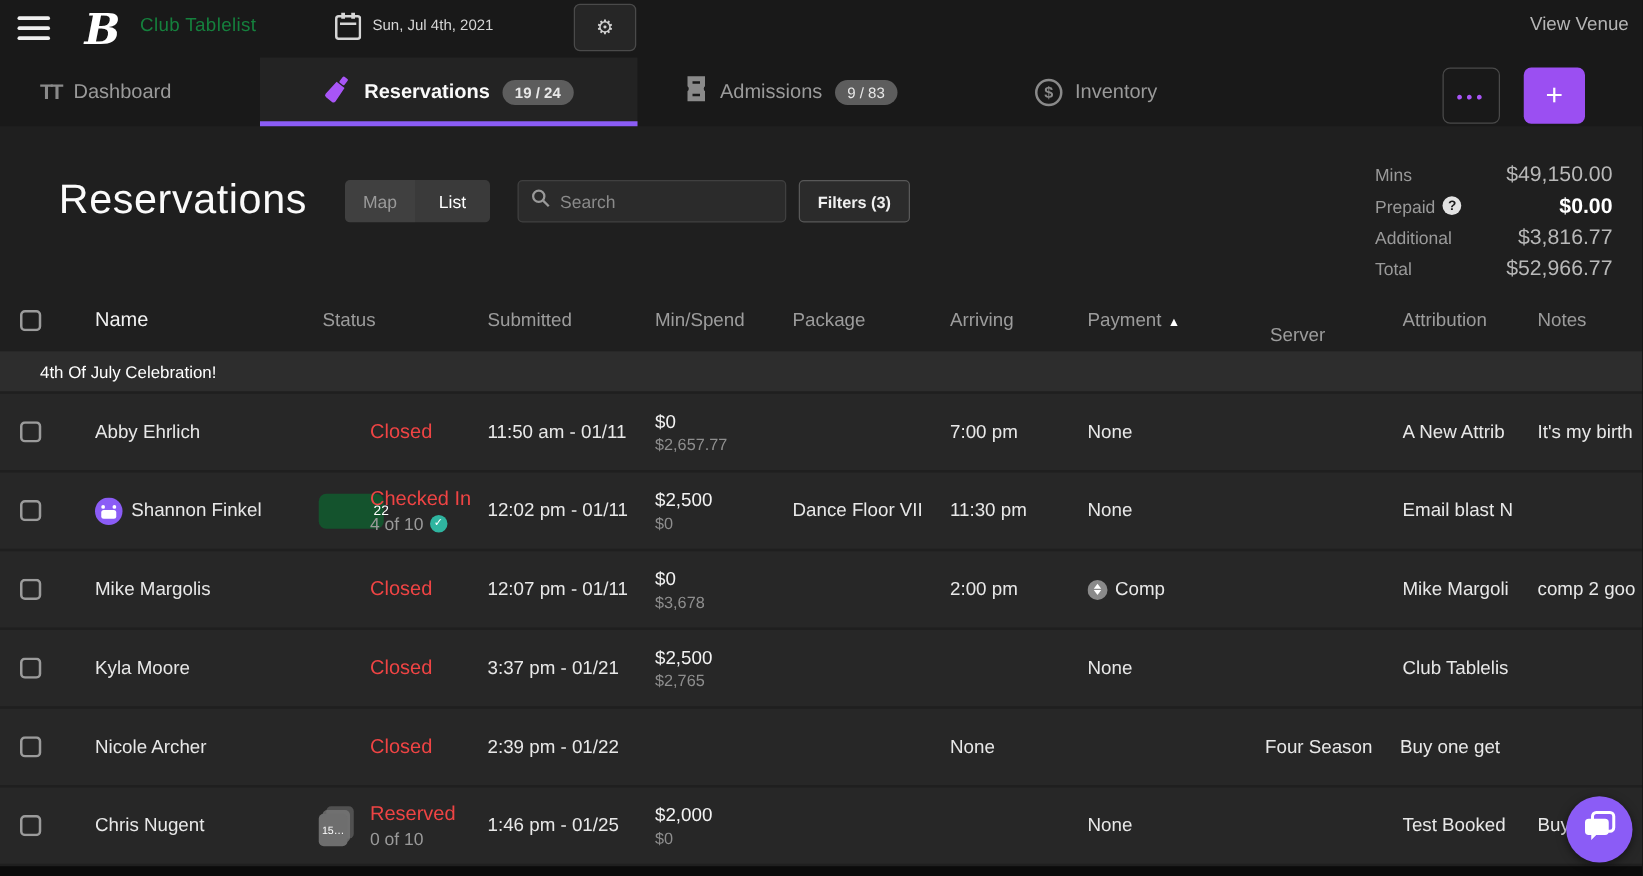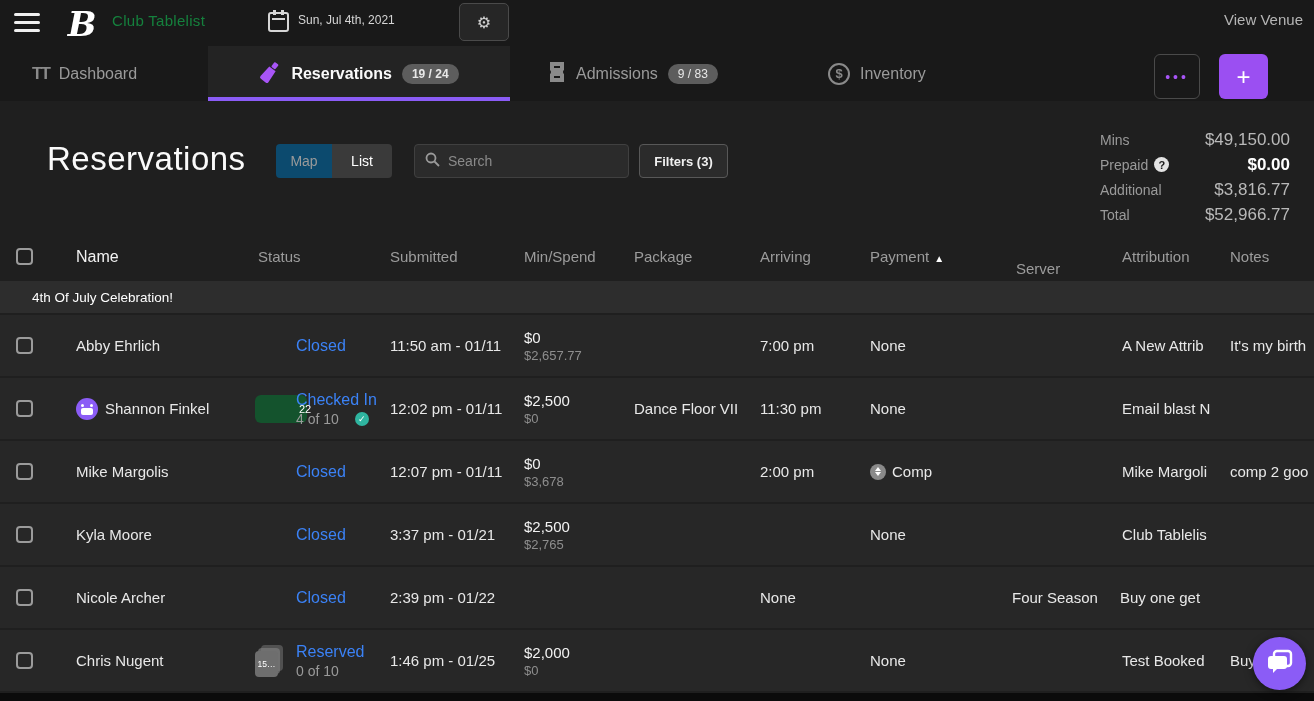--- a/index.html
+++ b/index.html
@@ -37,21 +37,21 @@
              border-radius:6px; color:#a855f7; font-size:14px; letter-spacing:3px; display:flex;
              align-items:center; justify-content:center; cursor:pointer; background:#191919; }
   .plusbtn { position:absolute; top:54px; left:1219px; width:49px; height:45px; background:#9b4ff2;
              border-radius:6px; color:#fff; font-size:24px; font-weight:300; display:flex;
              align-items:center; justify-content:center; cursor:pointer; }
 
   
   .pagetitle { position:absolute; top:140px; left:47px; font-size:33px; font-weight:300; color:#fafafa; letter-spacing:.5px; }
   .toggle { position:absolute; top:144px; left:276px; height:34px; display:flex; border-radius:4px; overflow:hidden; }
   .toggle .seg { height:34px; display:flex; align-items:center; justify-content:center; font-size:14px; cursor:pointer; }
-  .seg-map { width:56px; background:#0c4a6e; color:#9a9a9a; }
+  .seg-map { width:56px; background:#404040; color:#9a9a9a; }
   .seg-list { width:60px; background:#3a3a3a; color:#fff; }
   .searchbox { position:absolute; top:144px; left:414px; width:215px; height:34px; background:#2b2b2b;
                border:1px solid #404040; border-radius:4px; display:flex; align-items:center; padding:0 10px; gap:8px; }
   .searchbox input { flex:1; background:transparent; border:0; outline:0; color:#e0e0e0; font-size:14px;
                      font-family:"Liberation Sans",sans-serif; }
   .searchbox input::placeholder { color:#8a8a8a; }
   .filtersbtn { position:absolute; top:144px; left:639px; width:89px; height:34px; background:#2b2b2b;
                 border:1px solid #585858; border-radius:4px; color:#f0f0f0; font-size:13px; font-weight:bold;
                 display:flex; align-items:center; justify-content:center; cursor:pointer; }
 
@@ -96,22 +96,22 @@
   .badge-slot { width:41px; flex:none; display:flex; align-items:center; }
   .tbadge { width:52px; height:28px; border-radius:6px; background:#14532d; color:#fff; font-size:11px;
             display:flex; align-items:center; justify-content:center;padding-left:48px; }
   .stack-badge { position:relative; width:30px; height:32px; }
   .stack-badge .bk { position:absolute; background:#7b7b7b; border-radius:4px; }
   .stack-badge .b1 { left:6px; top:0; width:22px; height:26px; opacity:.5; }
   .stack-badge .b2 { left:3px; top:3px; width:22px; height:26px; opacity:.75; }
   .stack-badge .bf { position:absolute; left:0; top:6px; width:23px; height:26px; background:#6e6e6e;
                      border-radius:4px; color:#fff; font-size:8.5px; display:flex; align-items:center; justify-content:center; }
   .status-lines { overflow:hidden; white-space:nowrap; }
-  .status-main { font-size:16px; color:#3b82f6; }
-  .status-sub { font-size:14px; color:#9a9a9a; display:flex; align-items:center; gap:16px; margin-top:2px; }
+  .status-main { font-size:16px; color:#ef4444; }
+  .status-sub { font-size:14px; color:#9a9a9a; display:flex; align-items:center; gap:5px; margin-top:2px; }
   .check-ic { width:14px; height:14px; border-radius:50%; background:#2fb5a0; color:#fff; font-size:9px;
               display:flex; align-items:center; justify-content:center; }
   .minline1 { color:#f2f2f2; font-size:15px; }
   .minline2 { color:#8e8e8e; font-size:13px; margin-top:2px; }
   .pay-cell { display:flex; align-items:center; gap:6px; }
   .comp-ic { width:16px; height:16px; border-radius:50%; background:#8a8a8a; display:flex; flex-direction:column;
              align-items:center; justify-content:center; gap:1px; flex:none; }
   .comp-ic i { width:0; height:0; border-left:3px solid transparent; border-right:3px solid transparent; }
   .comp-ic .up { border-bottom:4px solid #fff; }
   .comp-ic .dn { border-top:4px solid #fff; }

